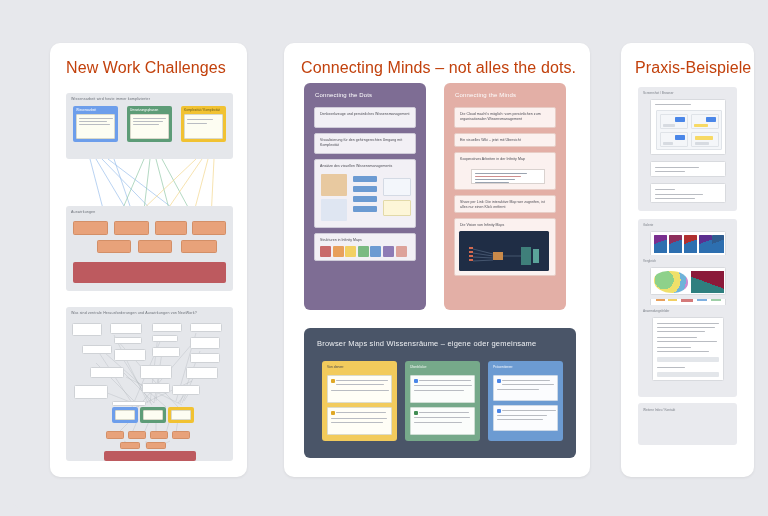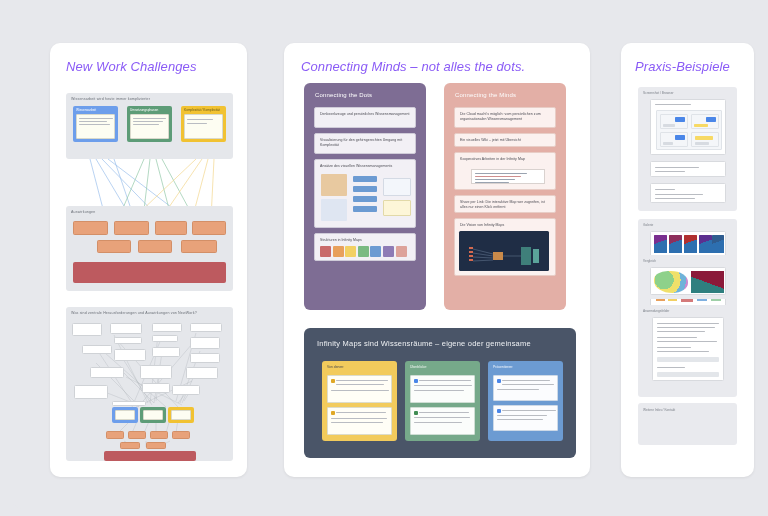--- a/index.html
+++ b/index.html
@@ -13,23 +13,22 @@
   .canvas {
     position:absolute; left:10px; top:7px; width:748px; height:502px;
     background:#e7e8ec; border-radius:14px;
   }
   .panel {
     position:absolute; background:#ffffff; border-radius:10px;
     box-shadow:0 1px 3px rgba(0,0,0,.07);
     overflow:hidden;
   }
   .panel-title {
-    font-size:13px; color:#8b5cf6; letter-spacing:.1px;
+    font-size:16px; color:#c2410c; letter-spacing:.1px;
     font-weight:400;
-    font-style:italic;
   }
 
   
   #p1 { left:40px; top:36px; width:197px; height:434px; }
   #p1 .panel-title { position:absolute; left:16px; top:16px; }
   .sec {
     position:absolute; background:#e5e7eb; border-radius:3px;
   }
   .sec-lab {
     position:absolute; font-size:3.6px; color:#6b7078; left:5px; top:4px;
@@ -337,21 +336,21 @@
             </g>
             <rect x="34" y="11" width="10" height="8" fill="#c98a4a"></rect>
             <rect x="62" y="6" width="10" height="18" fill="#3f7f7a"></rect>
             <rect x="74" y="8" width="6" height="14" fill="#5ba39a"></rect>
           </svg>
         </div>
       </div>
     </div>
 
     <div id="darkpanel">
-      <div class="dhd">Infinity Maps sind Wissensräume – eigene oder gemeinsame</div>
+      <div class="dhd">Browser Maps sind Wissensräume – eigene oder gemeinsame</div>
       <div class="minicard" style="left:18px;top:33px;width:75px;height:80px;background:#f2cb5c;">
         <div class="mh">Von denen:</div>
         <div class="mi" style="top:14px;height:28px;">
           <div class="txtline" style="left:8px;top:4px;width:52px;"></div>
           <div class="txtline" style="left:8px;top:8px;width:48px;"></div>
           <div class="txtline" style="left:3px;top:14px;width:58px;"></div>
           <div style="position:absolute;left:3px;top:3px;width:4px;height:4px;background:#e0a825;border-radius:1px;"></div>
         </div>
         <div class="mi" style="top:46px;height:28px;">
           <div class="txtline" style="left:8px;top:4px;width:50px;"></div>

